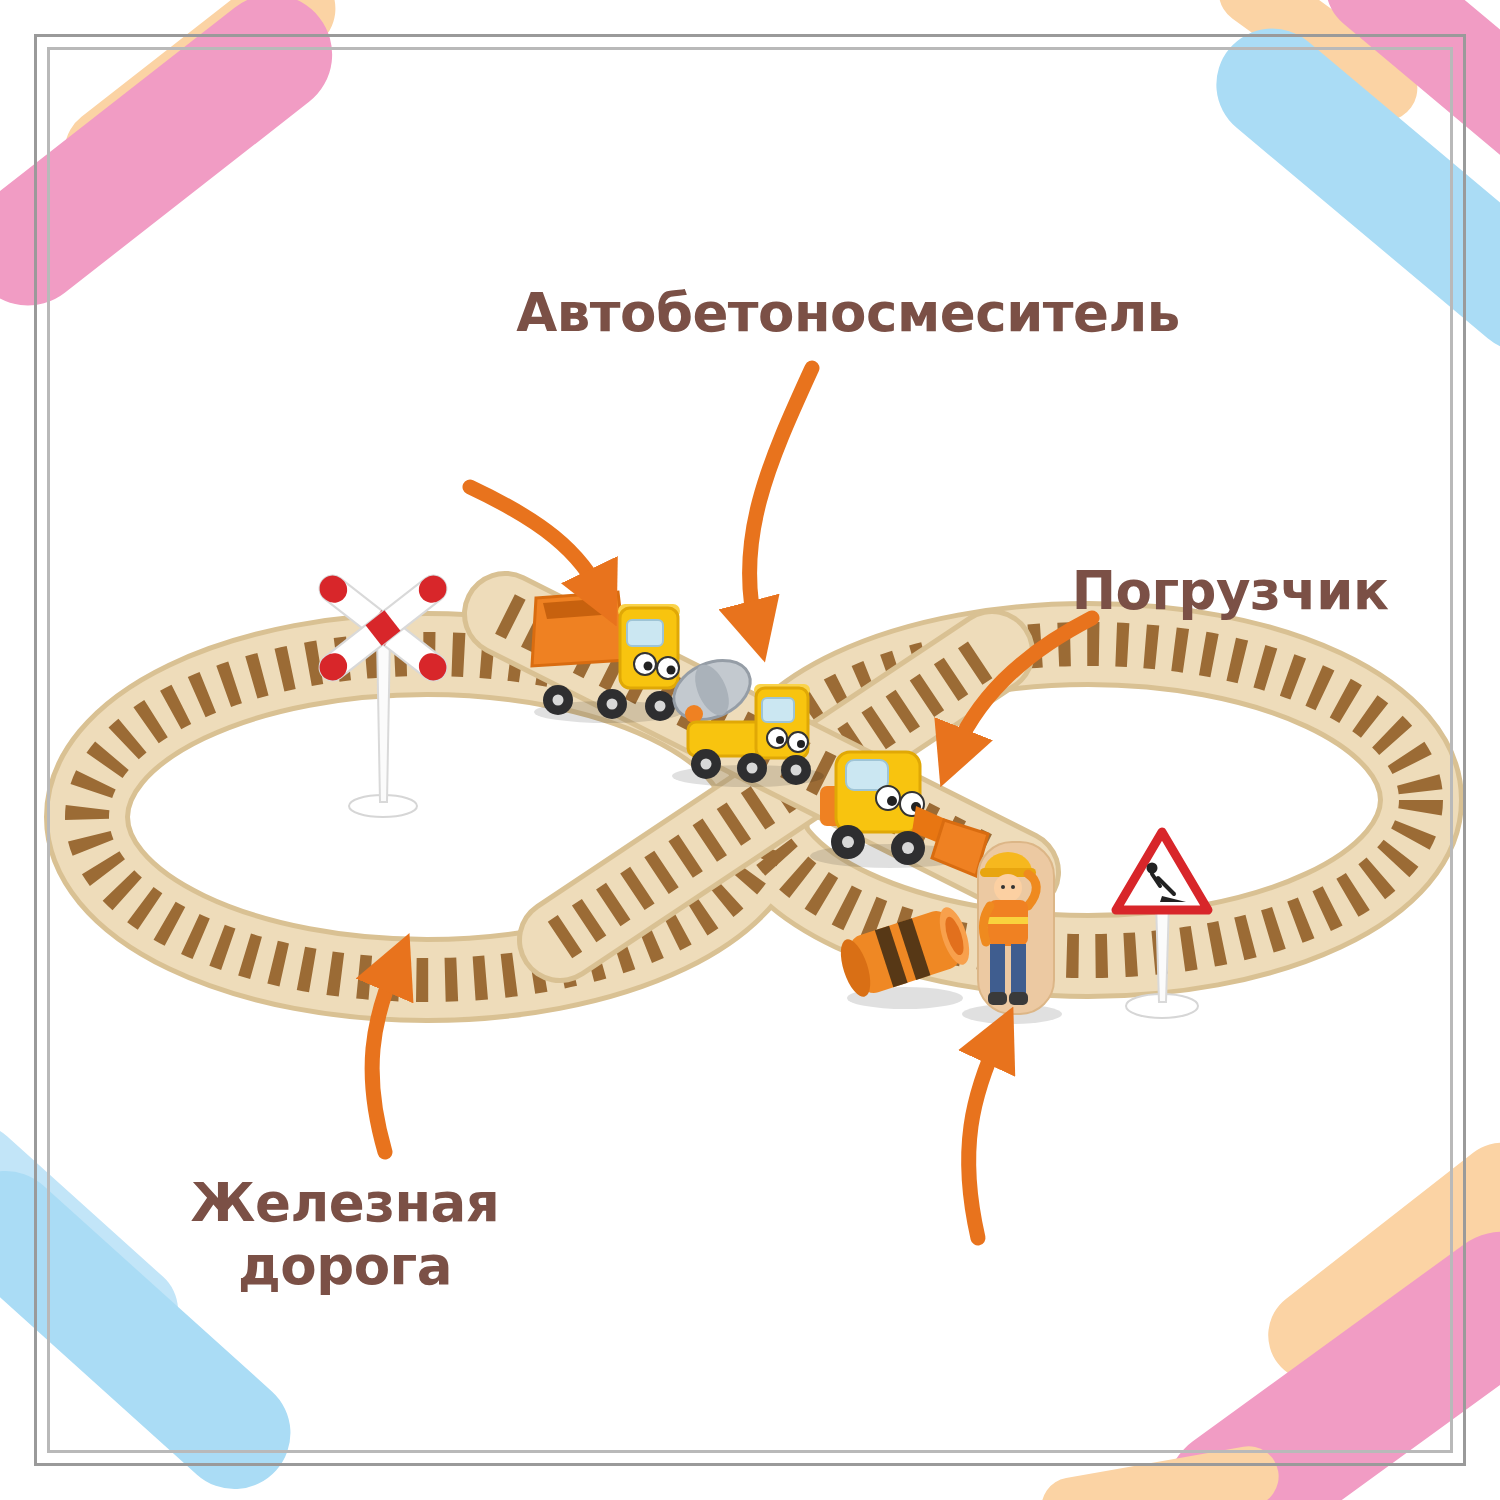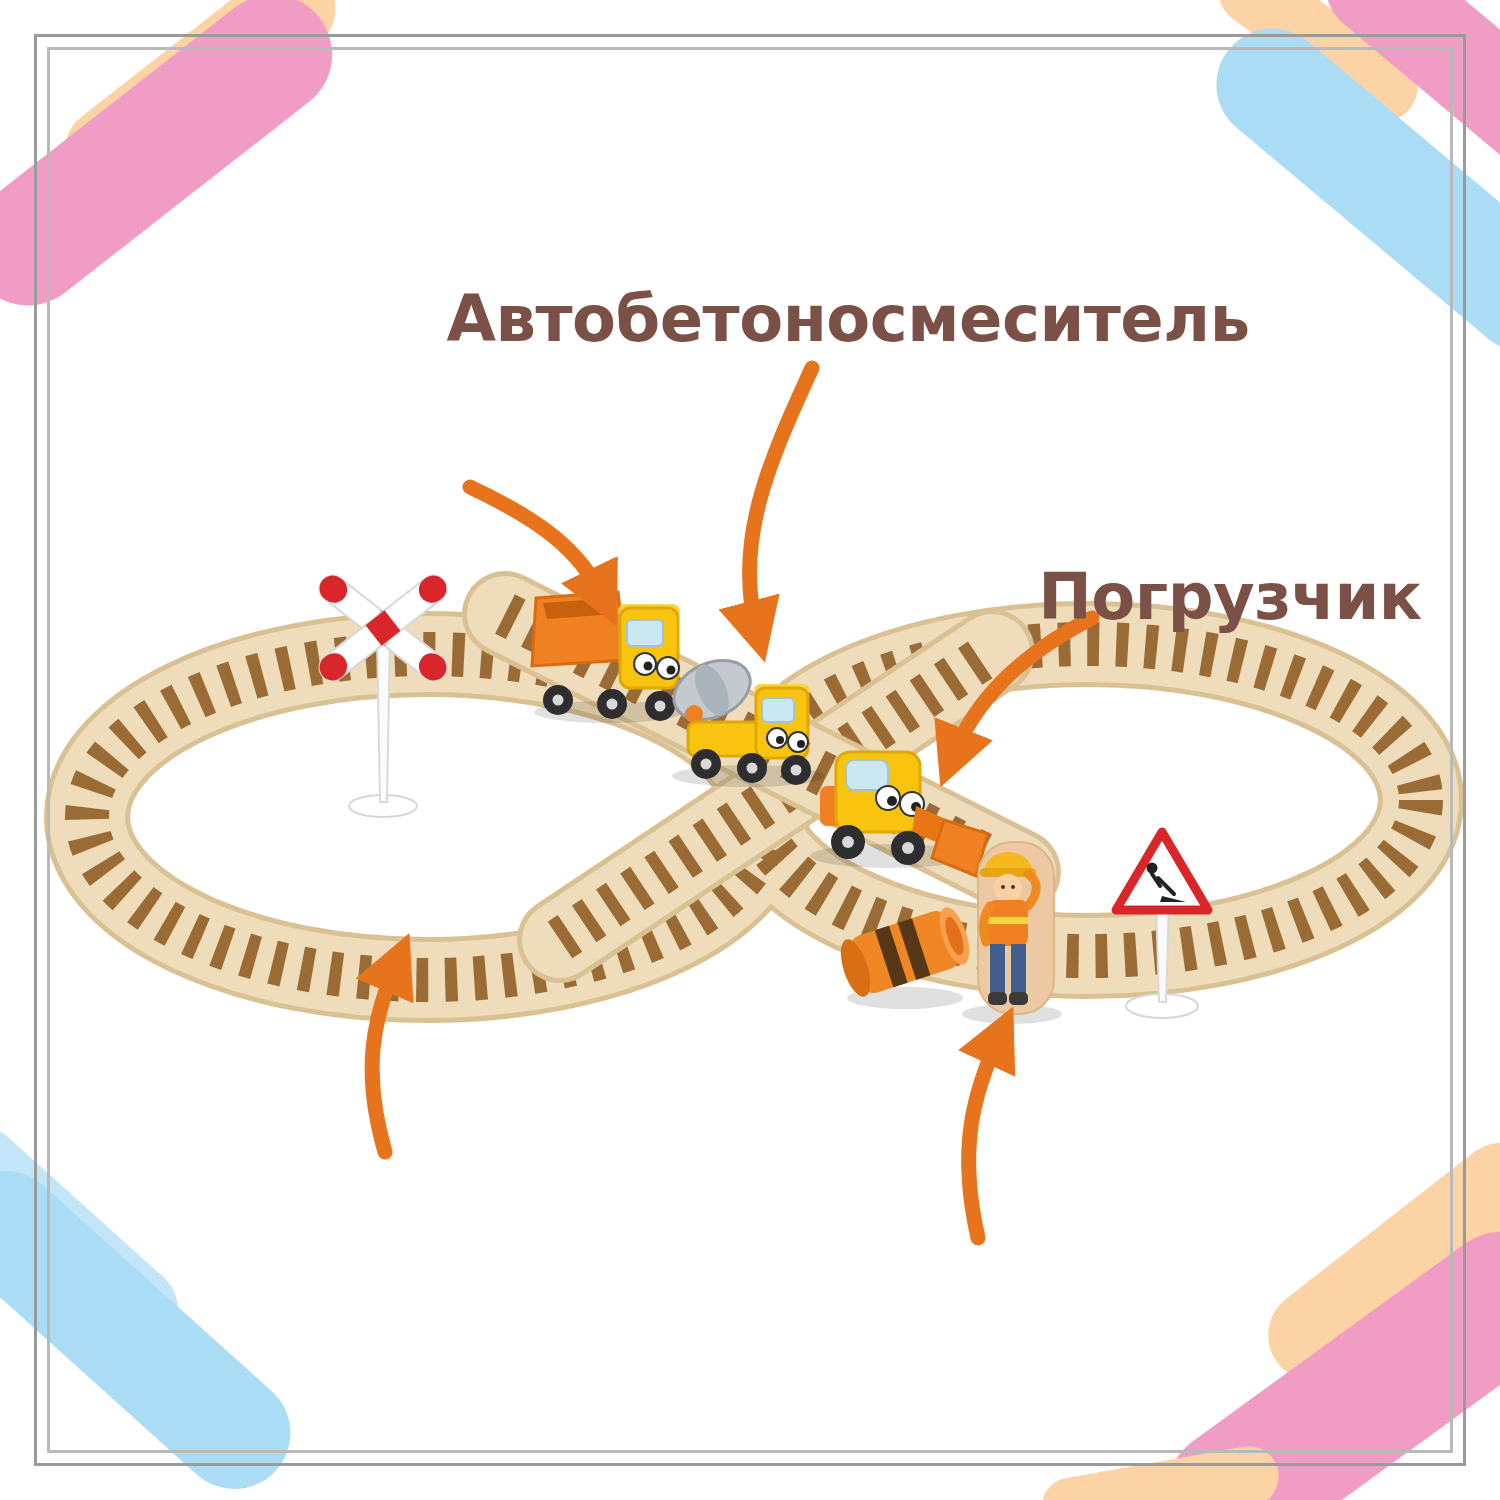--- a/index.html
+++ b/index.html
@@ -18,21 +18,21 @@
   
   .scene { position:absolute; inset:0; width:1500px; height:1500px; z-index:2; }
   .track-edge     { fill:none; stroke: var(--track-edge,#d9c193);    stroke-width:86; stroke-linecap:round; }
   .track-base     { fill:none; stroke: var(--track-base,#eedcba);    stroke-width:76; stroke-linecap:round; }
   .track-sleepers { fill:none; stroke: var(--track-sleeper,#9b6b35); stroke-width:44; stroke-dasharray:12 17; }
   .arrow { fill:none; stroke: var(--arrow,#e8731d); stroke-width:15; stroke-linecap:round; marker-end:url(#arrowhead); }
   .arrow-head { fill: var(--arrow,#e8731d); }
   
   .label {
     position:absolute; transform:translateX(-50%);
-    color: var(--label-text,#7b5046); font-weight:700; font-size:64px;
+    color: var(--label-text,#7b5046); font-weight:700; font-size:53px;
     line-height:1.18; text-align:center; white-space:pre-line; letter-spacing:-0.5px;
     z-index:3;
   }
 </style>
 </head>
 <body>
 
 <div class="canvas">
 
   <div class="brush brush-peach" style="left:40px; top:36px; width:320px; height:88px; transform:rotate(-38deg);"></div>
@@ -192,17 +192,19 @@
       <path class="arrow" d="M 812 368 C 770 460 733 540 757 632"></path>
       <path class="arrow" d="M 470 487 C 540 520 580 550 603 598"></path>
       <path class="arrow" d="M 1092 618 C 1020 655 975 700 952 758"></path>
       <path class="arrow" d="M 385 1152 C 362 1072 372 1020 397 962"></path>
       <path class="arrow" d="M 978 1238 C 958 1150 972 1095 1000 1035"></path>
     </g>
   </svg>
 
   <div class="label" style="left:848px; top:282px;">Автобетоносмеситель</div>
   <div class="label" style="left:1230px; top:536px;margin-top:24px;">Погрузчик</div>
+  <div class="label" style="left:345px; top:1172px;">Железная
+дорога</div>
 
   <div class="frame-outer"></div>
   <div class="frame-inner"></div>
 
 </div>
 
 </body></html>

